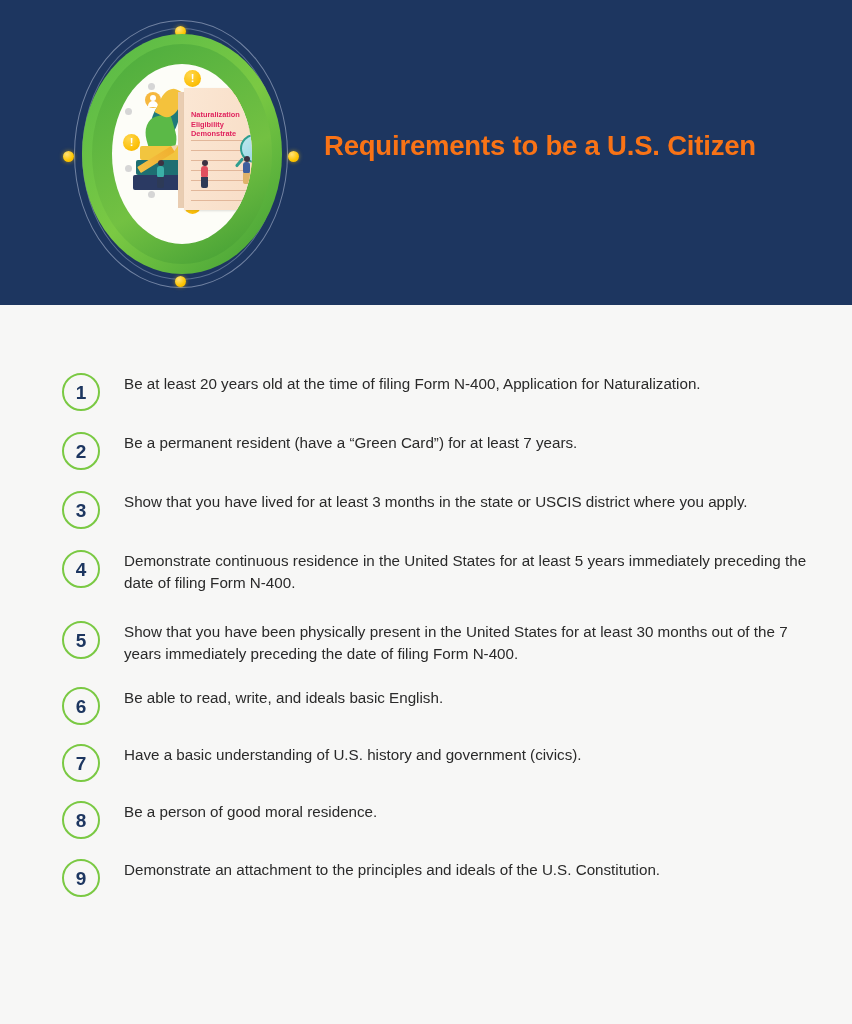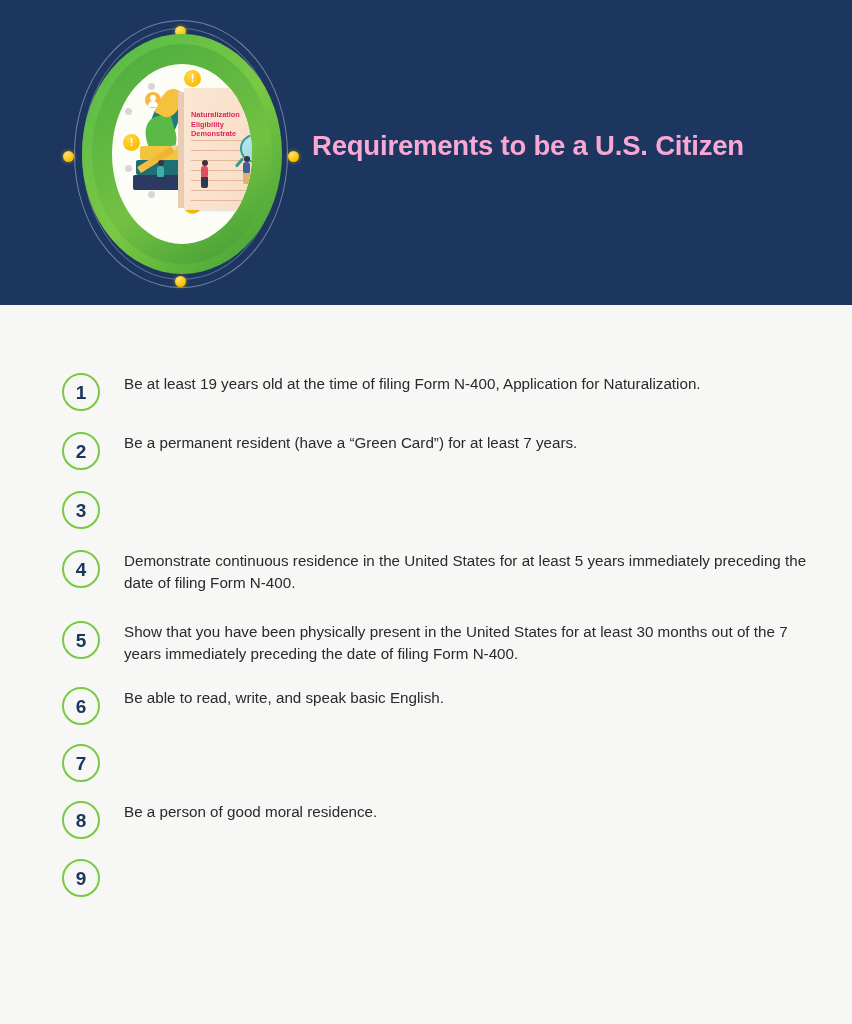--- a/index.html
+++ b/index.html
@@ -232,24 +232,24 @@
     border-bottom: 3.5px solid transparent;
     border-left: 7px solid #f3d6b0;
   }
   .book {
     position: absolute;
     border-radius: 2px;
   }
 
   .hero-title {
     position: absolute;
-    left: 312px;
+    left: 324px;
     top: 130px;
     width: 500px;
-    color: #f9a8d4;
+    color: #f97316;
     font-size: 27.5px;
     font-weight: bold;
     letter-spacing: -0.2px;
     font-family: "Liberation Sans", sans-serif;
   }
 
   
   .list {
     position: absolute;
     left: 0;
@@ -392,58 +392,61 @@
       </div>
     </div>
 
     <div class="hero-title">Requirements to be a U.S. Citizen</div>
   </div>
 
   <div class="list">
 
     <div class="req-item" style="top:68px;">
       <div class="badge">1</div>
-      <div class="req-text">Be at least 19 years old at the time of filing Form N-400, Application for Naturalization.</div>
+      <div class="req-text">Be at least 20 years old at the time of filing Form N-400, Application for Naturalization.</div>
     </div>
 
     <div class="req-item" style="top:127px;">
       <div class="badge">2</div>
       <div class="req-text">Be a permanent resident (have a “Green Card”) for at least 7 years.</div>
     </div>
 
     <div class="req-item" style="top:186px;">
       <div class="badge">3</div>
+      <div class="req-text">Show that you have lived for at least 3 months in the state or USCIS district where you apply.</div>
     </div>
 
     <div class="req-item" style="top:245px;">
       <div class="badge">4</div>
       <div class="req-text">Demonstrate continuous residence in the United States for at least 5 years immediately preceding the date of filing Form N-400.</div>
     </div>
 
     <div class="req-item" style="top:316px;">
       <div class="badge">5</div>
       <div class="req-text">Show that you have been physically present in the United States for at least 30 months out of the 7 years immediately preceding the date of filing Form N-400.</div>
     </div>
 
     <div class="req-item" style="top:382px;">
       <div class="badge">6</div>
-      <div class="req-text">Be able to read, write, and speak basic English.</div>
+      <div class="req-text">Be able to read, write, and ideals basic English.</div>
     </div>
 
     <div class="req-item" style="top:439px;">
       <div class="badge">7</div>
+      <div class="req-text">Have a basic understanding of U.S. history and government (civics).</div>
     </div>
 
     <div class="req-item" style="top:496px;">
       <div class="badge">8</div>
       <div class="req-text">Be a person of good moral residence.</div>
     </div>
 
     <div class="req-item" style="top:554px;">
       <div class="badge">9</div>
+      <div class="req-text">Demonstrate an attachment to the principles and ideals of the U.S. Constitution.</div>
     </div>
 
   </div>
 
   <div class="footer">
     
     
 
     
   </div>

